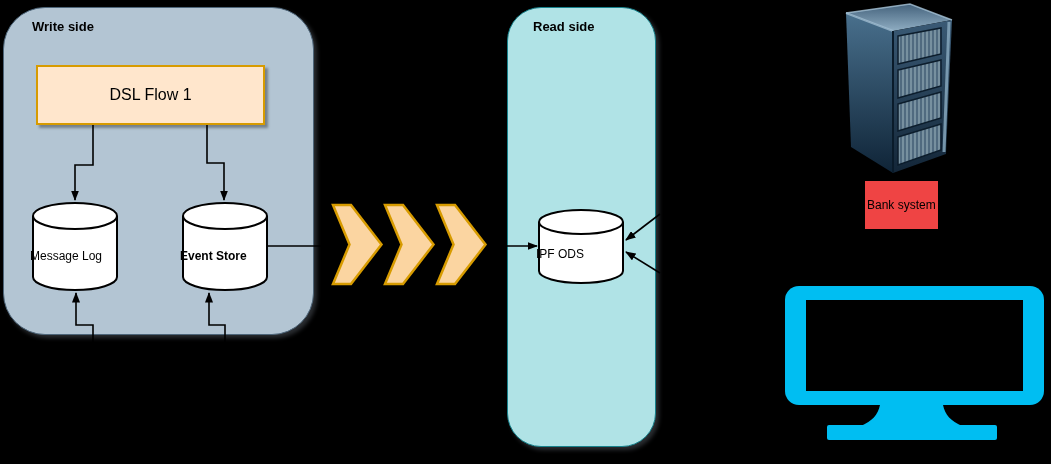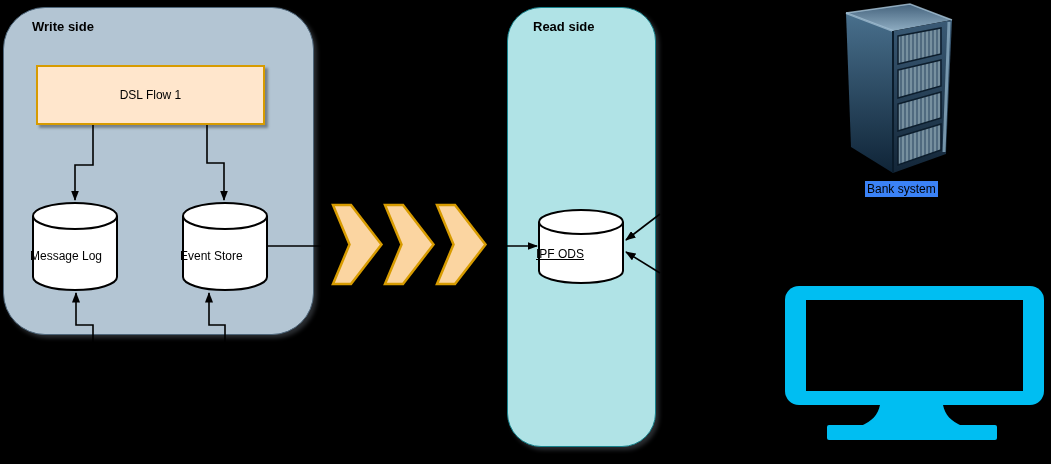--- a/index.html
+++ b/index.html
@@ -15,32 +15,32 @@
   .container-box.read{
     left:507px;top:7px;width:149px;height:440px;border-radius:34px;
     background:#b0e3e6;border:1.5px solid #17828c;}
   .container-label{position:absolute;left:28px;top:11px;font-size:13px;font-weight:bold;}
   .container-box.read .container-label{left:25px;}
   .process-box{
     position:absolute;box-sizing:border-box;z-index:2;
     background:#ffe6cc;border:2px solid #d79b00;
     box-shadow:2.5px 2.5px 2.5px rgba(0,0,0,.35);
     display:flex;align-items:center;justify-content:center;
-    font-size:12px;}
+    font-size:16px;}
   .process-box.dsl1{left:36px;top:65px;width:229px;height:60px;}
   .process-box.dsl2{left:35px;top:364px;width:230px;height:61px;}
   .cyl-label{
     position:absolute;z-index:4;font-size:12px;
     pointer-events:none;}
   .cyl-label.msg{left:30px;top:249px;width:90px;}
-  .cyl-label.evt{left:180px;top:249px;width:90px;}
-  .cyl-label.ods{left:536px;top:247px;width:90px;text-decoration:underline;}
+  .cyl-label.evt{left:180px;top:249px;width:90px;font-weight:bold;}
+  .cyl-label.ods{left:536px;top:247px;width:90px;}
   .image-label{
-    position:absolute;z-index:4;font-size:12px;background:#3b82f6;color:#000;
-    padding:0 2px;line-height:16px;}
+    position:absolute;z-index:4;font-size:12px;background:#ef4444;color:#000;
+    padding:16px 2px;line-height:16px;}
   .image-label.bank{left:865px;top:181px;}
   svg.overlay{position:absolute;left:0;top:0;z-index:3;}
 </style>
 </head>
 <body>
 
 <div class="stage">
 
   <div class="container-box write">
     <div class="container-label">Write side</div>

